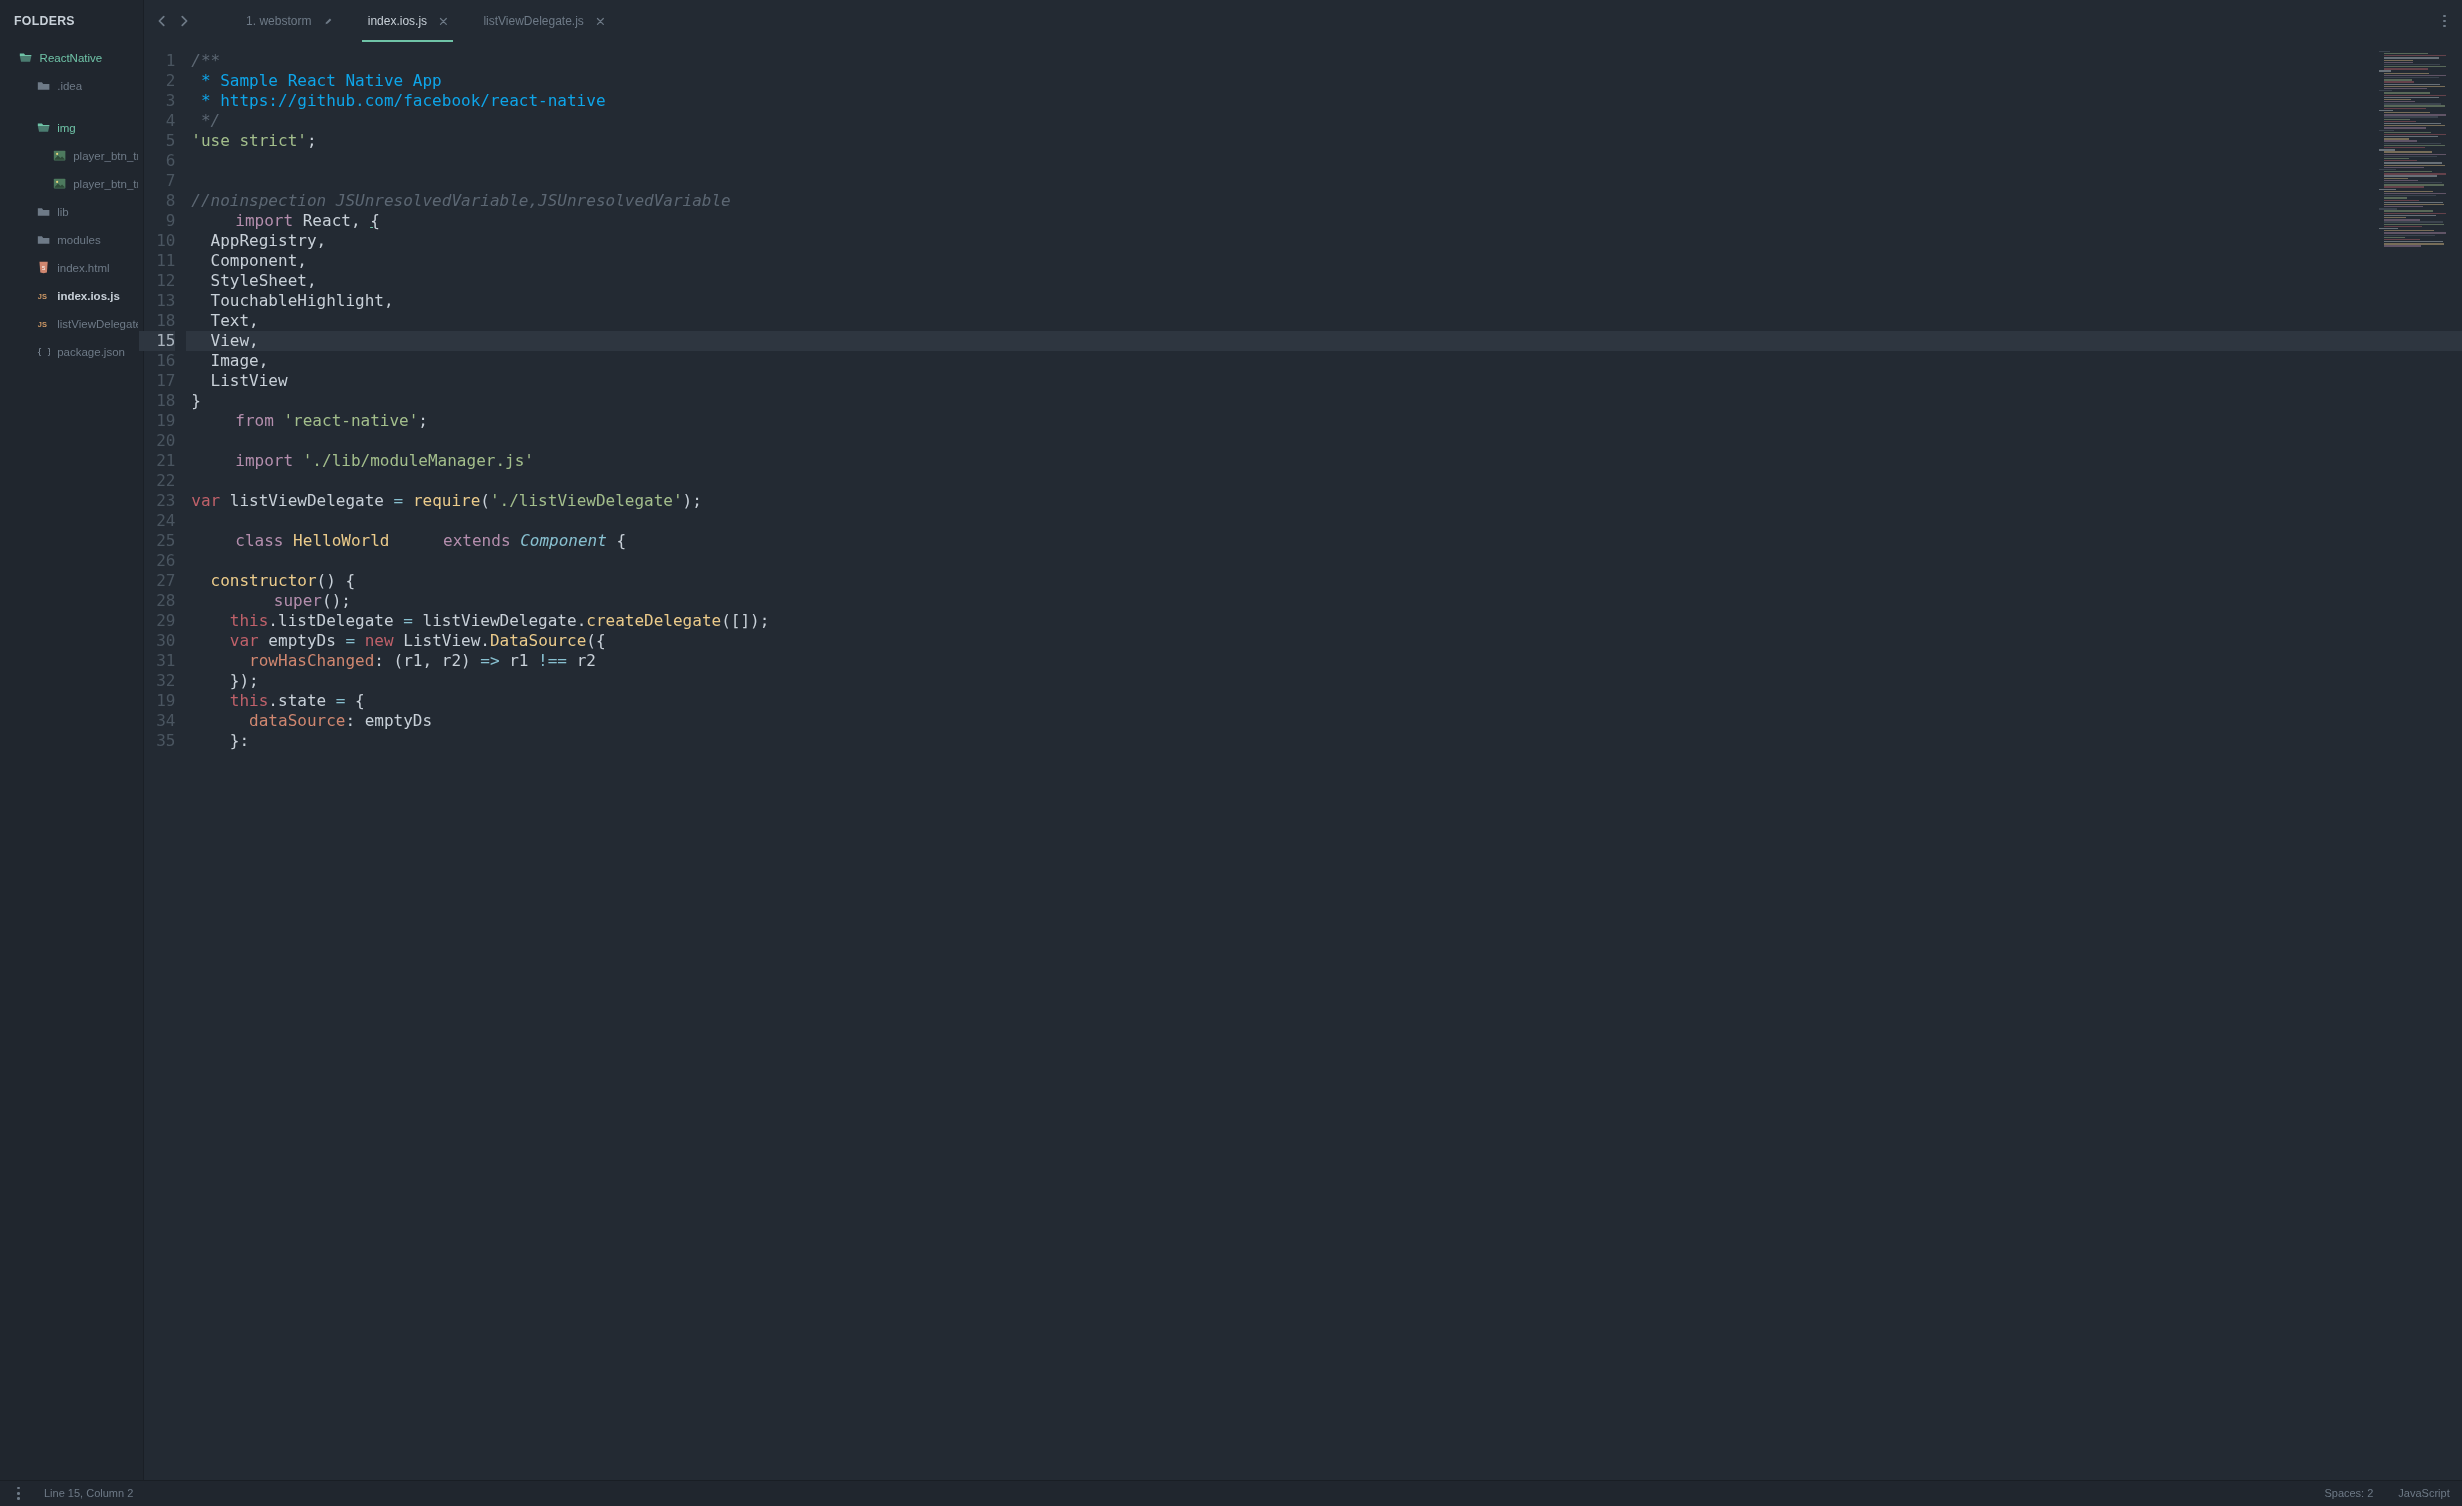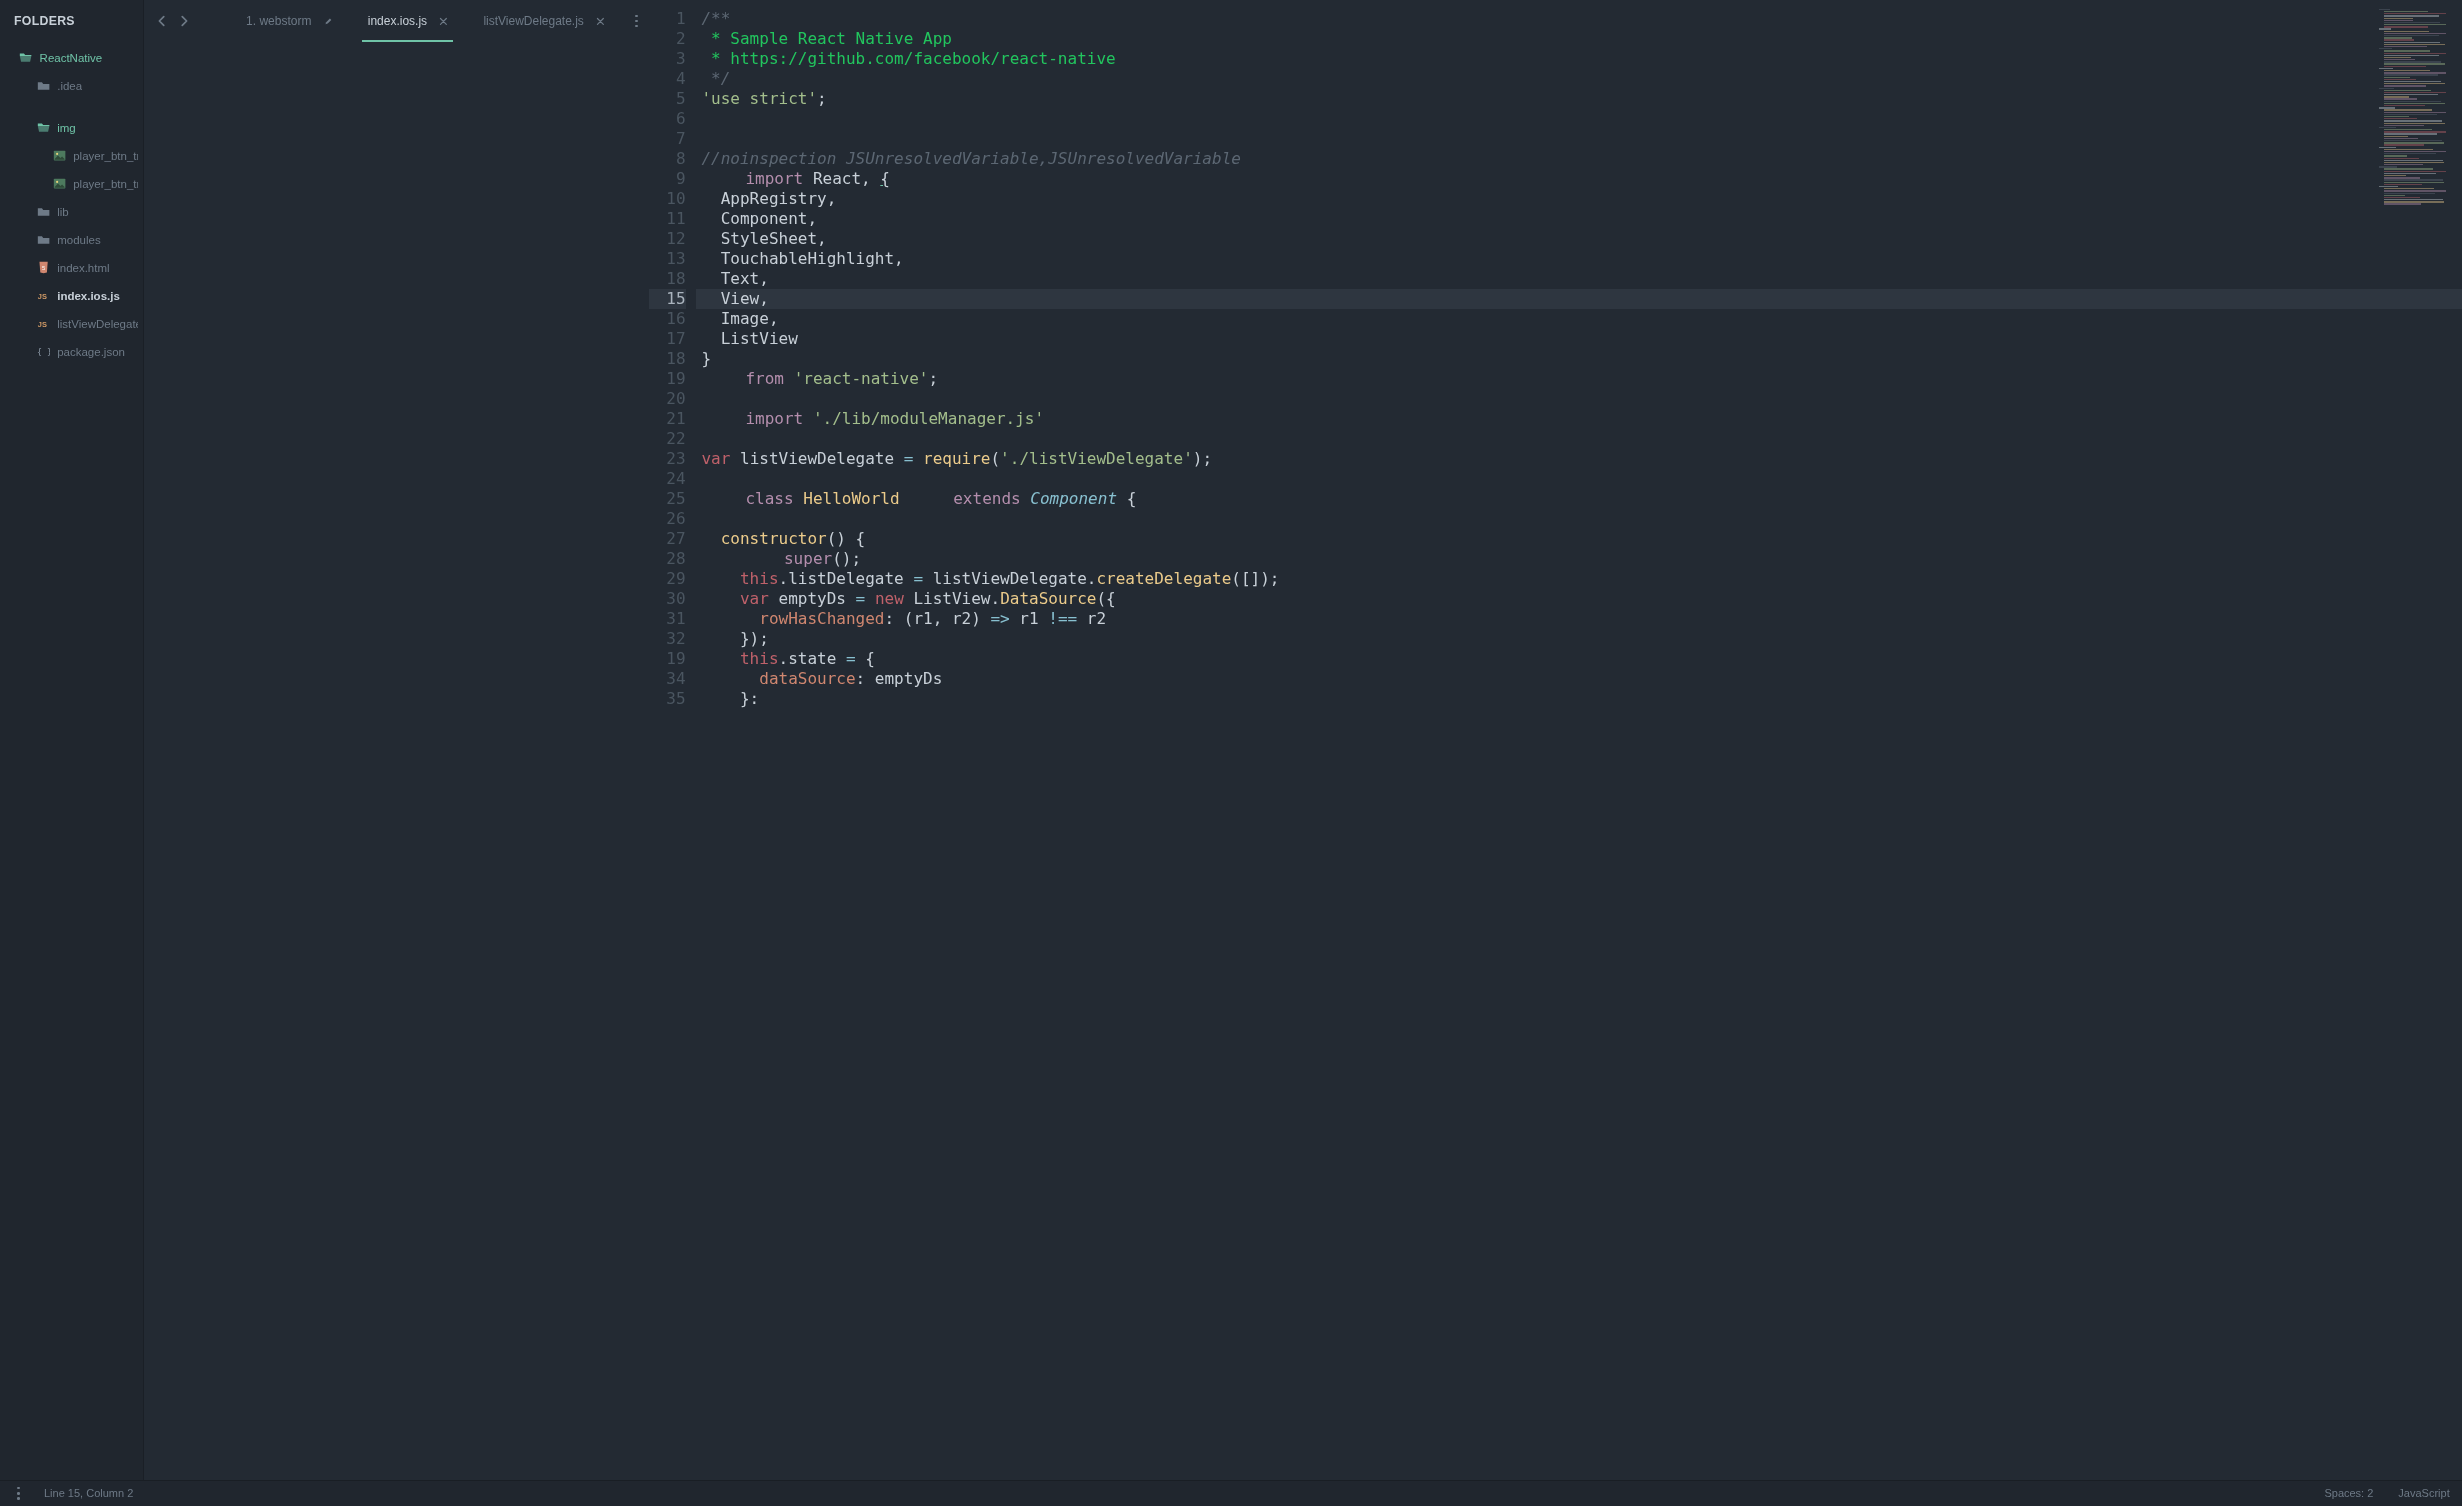--- a/index.html
+++ b/index.html
@@ -91,21 +91,21 @@
   .tree-item.folder-open-accent { color: var(--folder-cyan); margin-top: 14px; }
   .tree-item.file-active { color: var(--text-bright); font-weight: 600; }
 
   .icon { width: 13.2px; height: 13.2px; display:inline-flex; align-items:center; justify-content:center; flex:0 0 auto; }
   .icon svg { width:100%; height:100%; }
 
   
   .main {
     flex: 1;
     display: flex;
-    flex-direction: row;
+    flex-direction: column;
     min-width: 0;
     background: var(--bg);
     border-left: 0.9px solid rgba(0,0,0,0.25);
     position: relative;
   }
 
   .tabbar {
     height: 42px;
     display: flex;
     align-items: center;
@@ -193,21 +193,21 @@
   .ln.curr {
     background: var(--selection);
     margin-left: -5.3px;
     padding-left: 5.3px;
     margin-right: 0;
   }
   .gutter .gl.curr { color: var(--text); }
 
   
   .tok-cm { color:#5c6773; font-style:italic; }
-  .tok-cm2 { color:#22c55e; }
+  .tok-cm2 { color:#0ea5e9; }
   .tok-str { color:#a3be8c; }
   .tok-kw { color:#bf616a; }
   .tok-kw2 { color:#b48ead;margin-left:44px; }
   .tok-id { color:#c8d0d8; }
   .tok-fn { color:#ebcb8b; }
   .tok-cls { color:#ebcb8b; }
   .tok-pn { color:#c8d0d8; }
   .tok-op { color:#88c0d0; }
   .tok-this { color:#bf616a; }
   .tok-prop { color:#d08770; }

